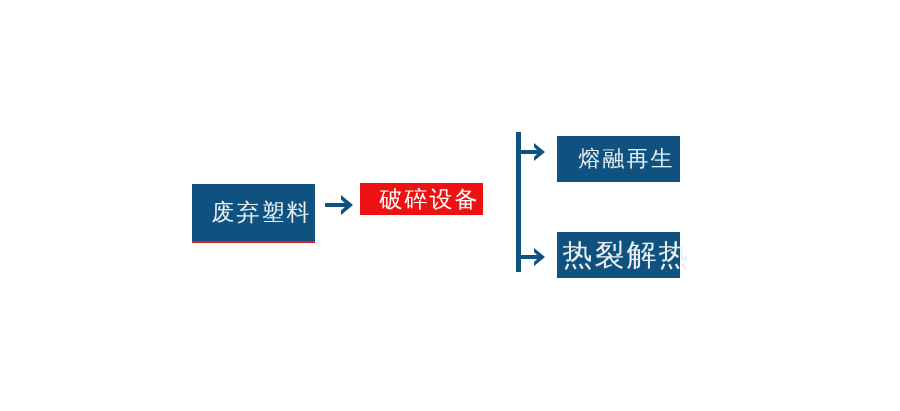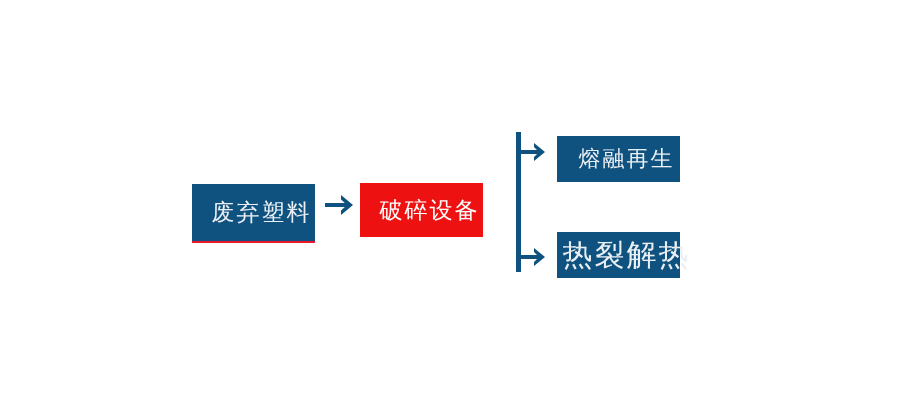--- a/index.html
+++ b/index.html
@@ -55,21 +55,21 @@
     left: 192px;
     top: 184px;
     width: 123px;
     height: 59px;
     font-size: 23px;
   }
   #node-crusher {
     left: 360px;
     top: 183px;
     width: 123px;
-    height: 54px;
+    height: 32px;
     font-size: 23px;
   }
   #node-melt-regeneration {
     left: 557px;
     top: 136px;
     width: 123px;
     height: 46px;
     font-size: 22px;
   }
   #node-pyrolysis {

